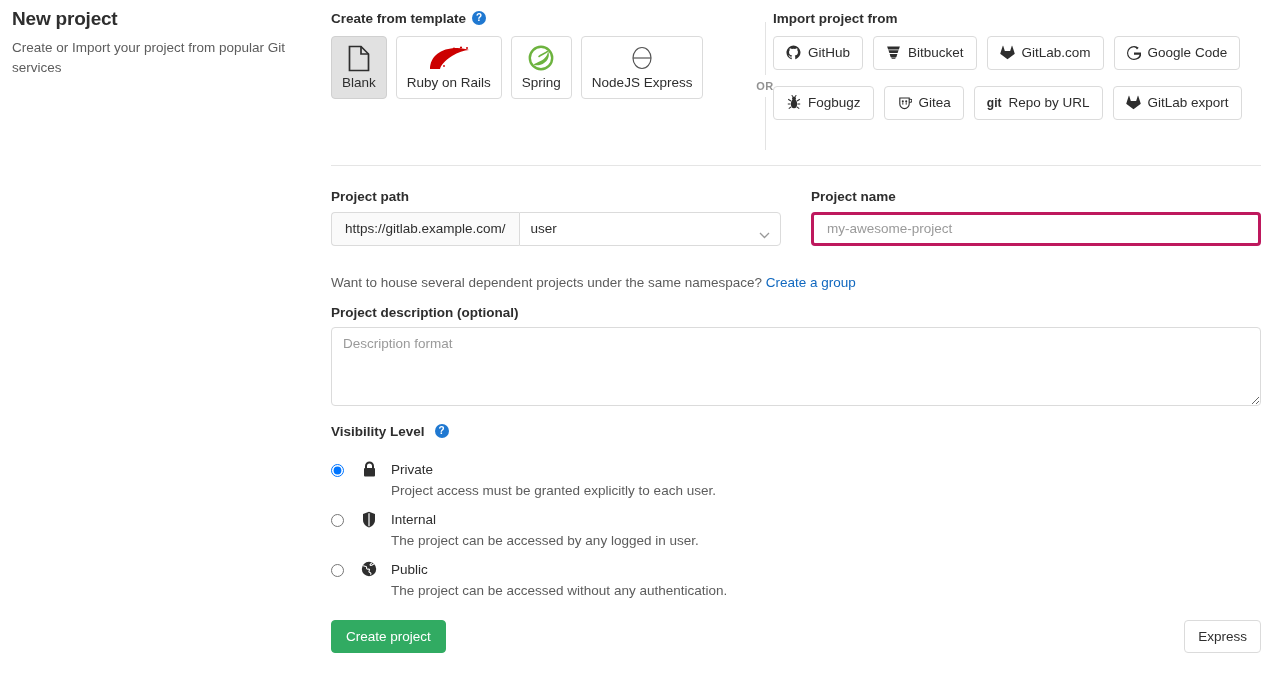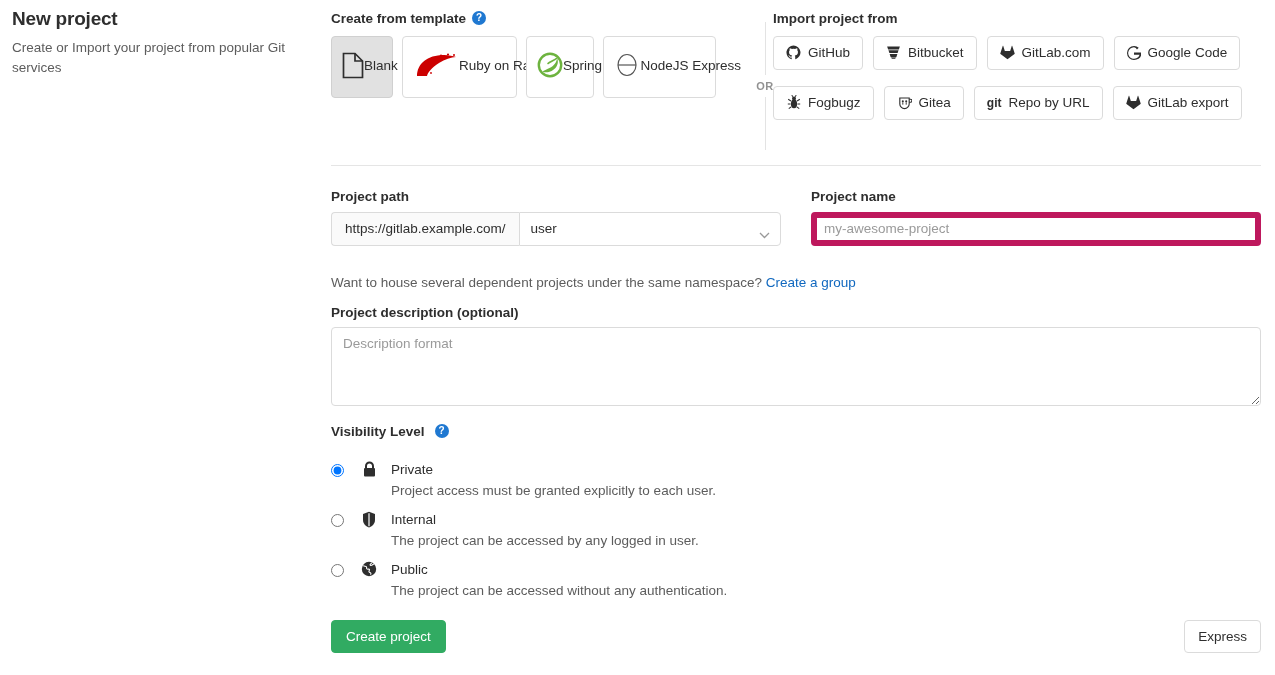--- a/index.html
+++ b/index.html
@@ -89,21 +89,21 @@
     gap: 9px;
     align-items: flex-start;
   }
   .tpl-tile {
     border: 1px solid #dbdbdb;
     border-radius: 4px;
     background: #fff;
     min-height: 62px;
     padding: 6px 10px 7px 10px;
     display: flex;
-    flex-direction: row;
+    flex-direction: column;
     align-items: center;
     justify-content: flex-start;
     cursor: pointer;
     min-width: 55px;
   }
   .tpl-tile.selected {
     background: #e1e1e1;
     border-color: #d0d0d0;
   }
   .tpl-icon {
@@ -262,26 +262,26 @@
     position: absolute;
     right: 11px;
     top: 13px;
     pointer-events: none;
     color: #999;
   }
 
   .text-input {
     width: 450px;
     height: 34px;
-    border: 6px solid #be185d;
+    border: 3px solid #be185d;
     border-radius: 4px;
     background: #fff;
     font-size: 13.5px;
     color: #2e2e2e;
-    padding: 0 7px;
+    padding: 0 13px;
     font-family: "Liberation Sans", sans-serif;
   }
   .text-input::placeholder { color: #9a9a9a; }
 
   .namespace-hint {
     margin-top: 29px;
     font-size: 13.5px;
     color: #5c5c5c;
   }
   .link {

